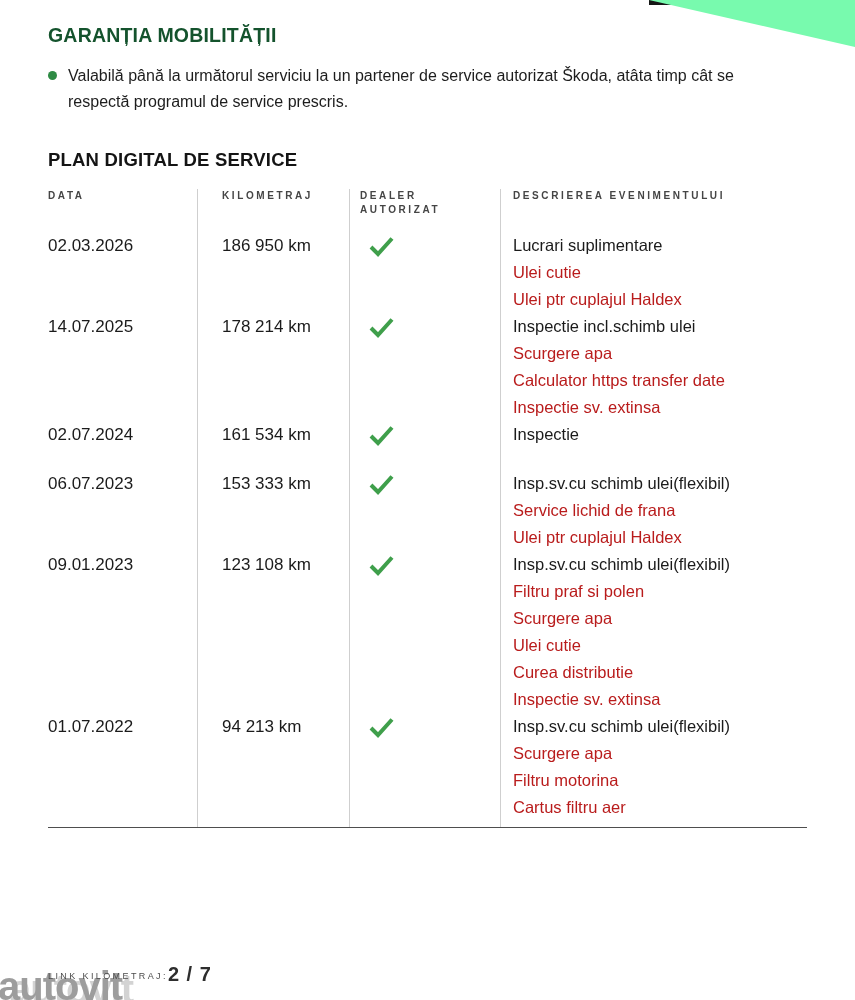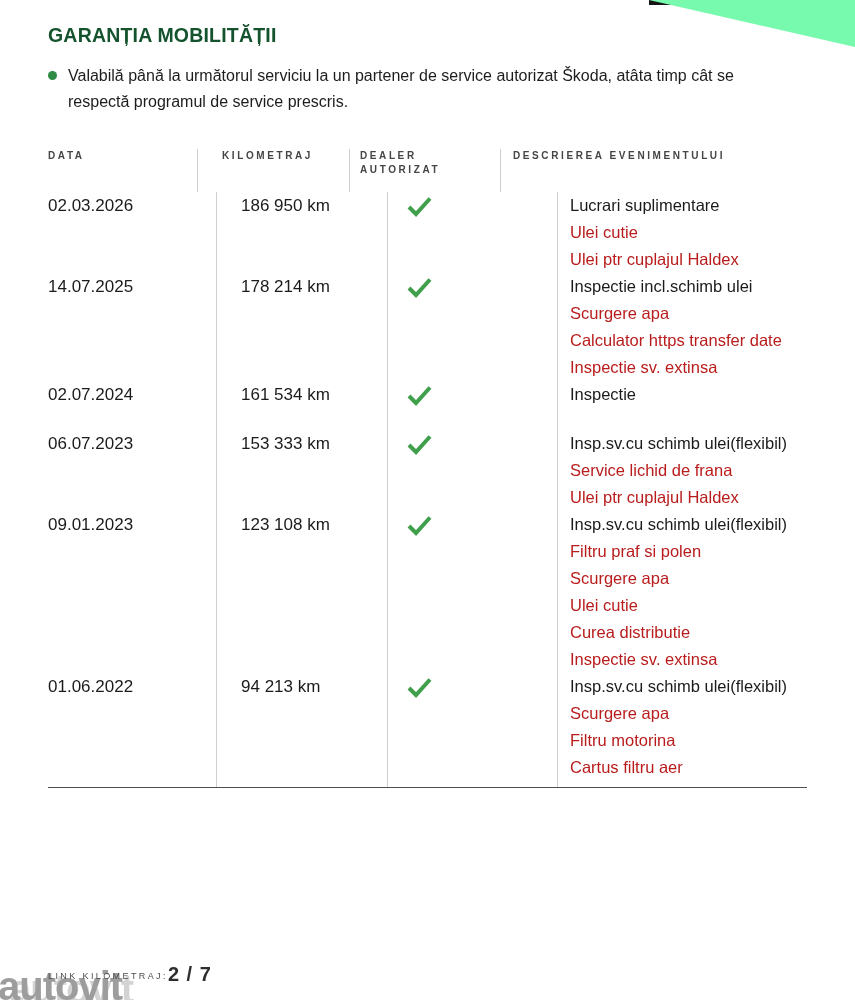--- a/index.html
+++ b/index.html
@@ -21,21 +21,21 @@
   .bullet-text{width:708px;font-size:16px;line-height:26px;color:#1d1d1d;}
 
   .table{border-bottom:1.5px solid #4e4e4e;}
   .thead,.trow{display:grid;grid-template-columns:149px 152px 151px 1fr;}
   .thead>div{padding-bottom:15px;font-size:10px;letter-spacing:2.6px;color:#454545;font-weight:600;line-height:14px;}
   .thead>div:nth-child(n+2),.trow>div:nth-child(n+2){border-left:1px solid var(--divider,#cfcfcf);}
   .h-km,.c-km{padding-left:24px;}
   .h-dealer{padding-left:10px;}
   .h-dealer span{display:block;width:96px;}
   .h-desc,.c-desc{padding-left:12px;}
-  .trow{min-height:49px;font-size:17px;line-height:27px;color:#1b1b1b;gap:19px;}
+  .trow{min-height:49px;font-size:17px;line-height:27px;color:#1b1b1b;}
   .trow:last-child>div{padding-bottom:6px;}
   .c-check{padding-left:19px;padding-top:4px;}
   .event{font-size:16.5px;color:#b91c1c;line-height:27px;}
   .c-desc .event:first-child{color:#1b1b1b;}
 
   .footer{position:absolute;left:48px;right:48px;bottom:14px;display:flex;align-items:flex-end;}
   .link-label{font-size:9px;letter-spacing:2.4px;color:#4c4c4c;padding-bottom:5px;white-space:nowrap;}
   .url{font-size:11px;color:#222;margin-left:10px;flex:1;padding-bottom:4px;text-decoration:none;}
   .pagenum{font-size:20px;font-weight:700;color:#2e2e2e;letter-spacing:1px;}
 
@@ -53,20 +53,21 @@
 
   <div class="content">
 
     <h1>GARANȚIA MOBILITĂȚII</h1>
 
     <div class="bullet">
       <span class="dot"></span>
       <div class="bullet-text">Valabilă până la următorul serviciu la un partener de service autorizat Škoda, atâta timp cât se respectă programul de service prescris.</div>
     </div>
 
+    <h2>PLAN DIGITAL DE SERVICE</h2>
 
     <div class="table">
       <div class="thead">
         <div class="h-date"><span>DATA</span></div>
         <div class="h-km"><span>KILOMETRAJ</span></div>
         <div class="h-dealer">
             <span>DEALER AUTORIZAT</span>
           </div>
         <div class="h-desc"><span>DESCRIEREA EVENIMENTULUI</span></div>
       </div>
@@ -127,21 +128,21 @@
             <div class="cell c-desc">
               <div class="event">Insp.sv.cu schimb ulei(flexibil)</div>
               <div class="event">Filtru praf si polen</div>
               <div class="event">Scurgere apa</div>
               <div class="event">Ulei cutie</div>
               <div class="event">Curea distributie</div>
               <div class="event">Inspectie sv. extinsa</div>
             </div>
           </div>
           <div class="trow">
-            <div class="cell c-date">01.06.2022</div>
+            <div class="cell c-date">01.07.2022</div>
             <div class="cell c-km">94 213 km</div>
             <div class="cell c-check"><span><svg width="25" height="21" viewBox="0 0 25 21">
                   <path d="M2 11 L9 18 L23 2.5" fill="none" stroke="#3f9f4b" stroke-width="4" stroke-linecap="butt"></path>
                 </svg></span></div>
             <div class="cell c-desc">
               <div class="event">Insp.sv.cu schimb ulei(flexibil)</div>
               <div class="event">Scurgere apa</div>
               <div class="event">Filtru motorina</div>
               <div class="event">Cartus filtru aer</div>
             </div>

